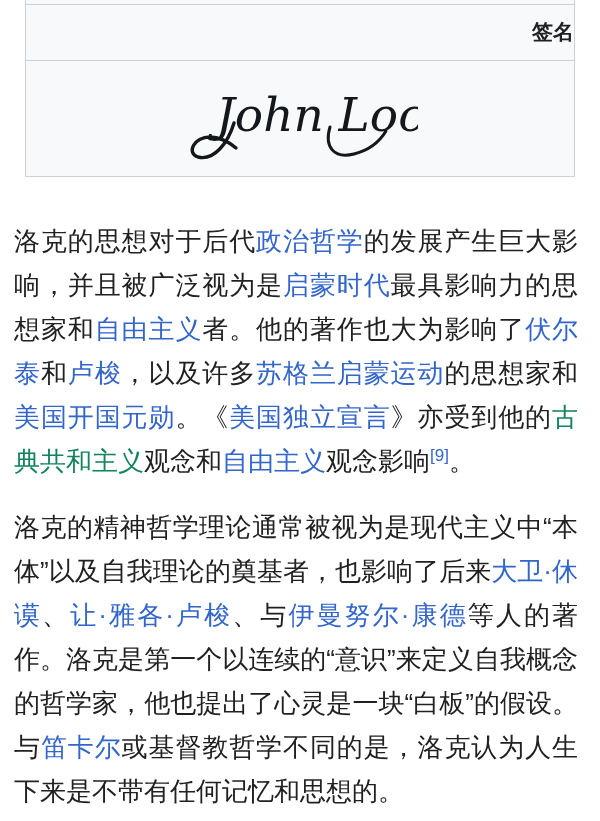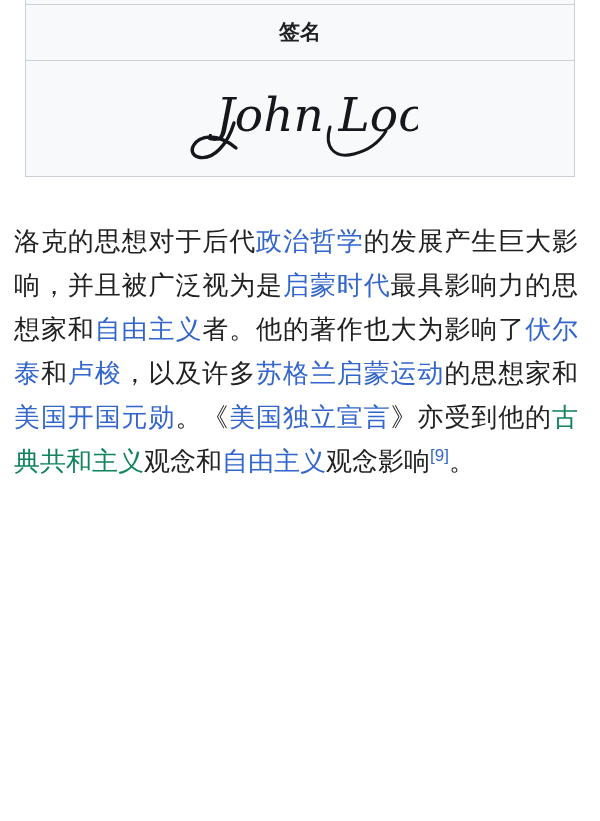--- a/index.html
+++ b/index.html
@@ -29,21 +29,21 @@
     table-layout:fixed;
   }
   table.infobox td{
     border:1px solid var(--table-border);
     padding:0;
   }
   table.infobox tr:first-child td{border-top:none;}
   td.sliver{height:4px;}
   td.head{
     height:56px;
-    text-align:center;
+    text-align:right;
     vertical-align:middle;
     font-size:21px;
     font-weight:bold;
     color:var(--text);
   }
   td.sigcell{
     height:116px;
     text-align:center;
     vertical-align:middle;
   }
@@ -94,13 +94,14 @@
           <path d="M52,56 C46,76 32,94 16,90 C4,86 12,70 28,70 C40,70 48,76 54,81" fill="none" stroke="#14181c" stroke-width="3.4" stroke-linecap="round"></path>
           <path d="M148,60 C142,80 152,92 172,87 C188,83 198,74 204,64" fill="none" stroke="#14181c" stroke-width="3" stroke-linecap="round"></path>
         </svg>
       </td>
     </tr>
   </tbody>
 </table>
 
 <div class="content">
     <p class="para"><span>洛克的思想对于后代</span><a class="wlink" href="#">政治哲学</a><span>的发展产生巨大影响，并且被广泛视为是</span><a class="wlink" href="#">启蒙时代</a><span>最具影响力的思想家和</span><a class="wlink" href="#">自由主义</a><span>者。他的著作也大为影响了</span><a class="wlink" href="#">伏尔泰</a><span>和</span><a class="wlink" href="#">卢梭</a><span>，以及许多</span><a class="wlink" href="#">苏格兰启蒙运动</a><span>的思想家和</span><a class="wlink" href="#">美国开国元勋</a><span>。《</span><a class="wlink" href="#">美国独立宣言</a><span>》亦受到他的</span><a class="wlink green" href="#">古典共和主义</a><span>观念和</span><a class="wlink" href="#">自由主义</a><span>观念影响</span><sup class="ref"><a href="#">[9]</a></sup><span>。</span></p>
+    <p class="para"><span>洛克的精神哲学理论通常被视为是现代主义中“本体”以及自我理论的奠基者，也影响了后来</span><a class="wlink" href="#">大卫·休谟</a><span>、</span><a class="wlink" href="#">让·雅各·卢梭</a><span>、与</span><a class="wlink" href="#">伊曼努尔·康德</a><span>等人的著作。洛克是第一个以连续的“意识”来定义自我概念的哲学家，他也提出了心灵是一块“白板”的假设。与</span><a class="wlink" href="#">笛卡尔</a><span>或基督教哲学不同的是，洛克认为人生下来是不带有任何记忆和思想的。</span></p>
   </div>
 
 </body></html>

